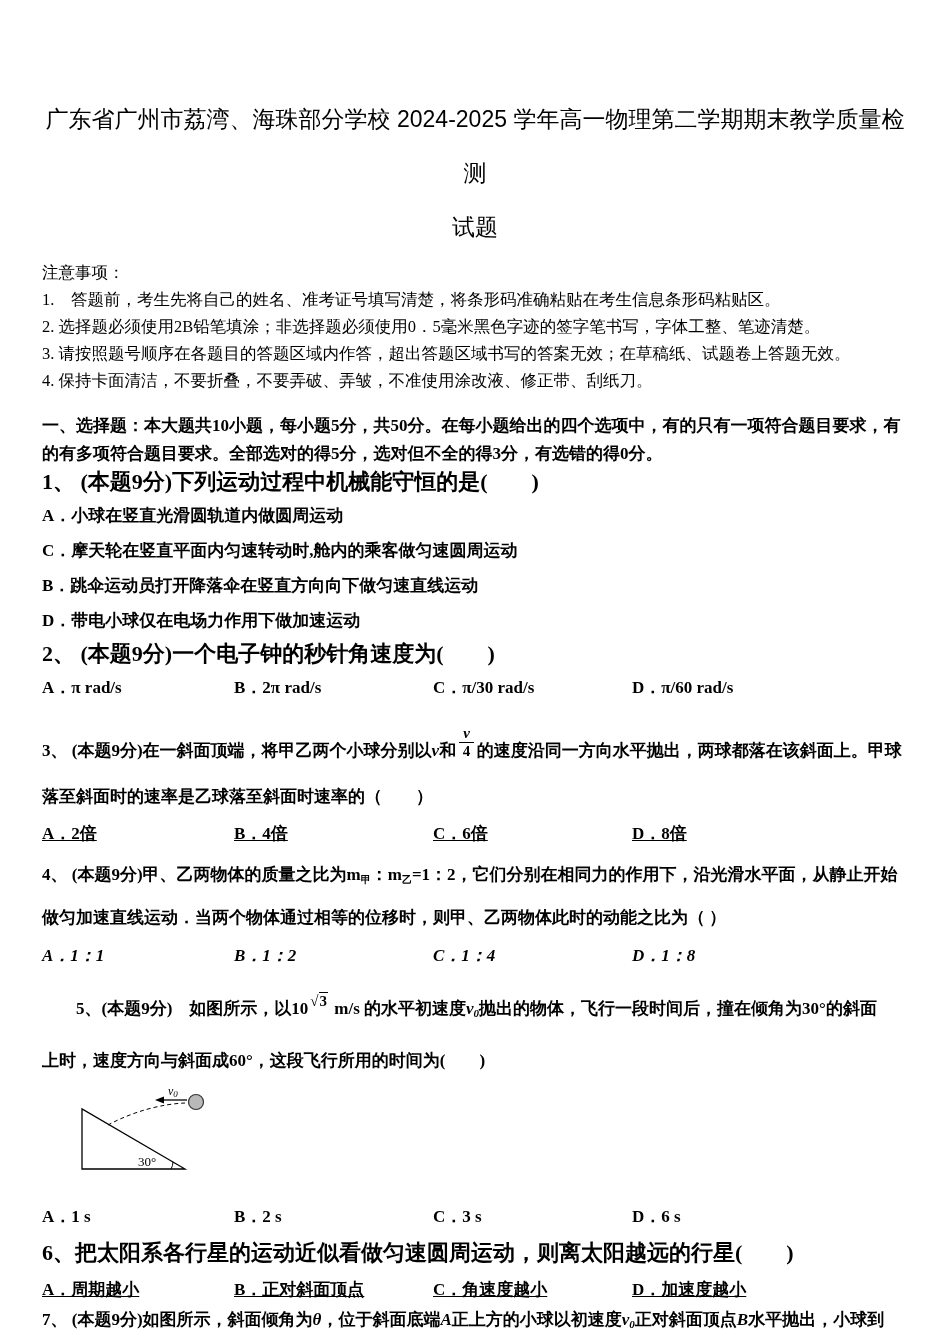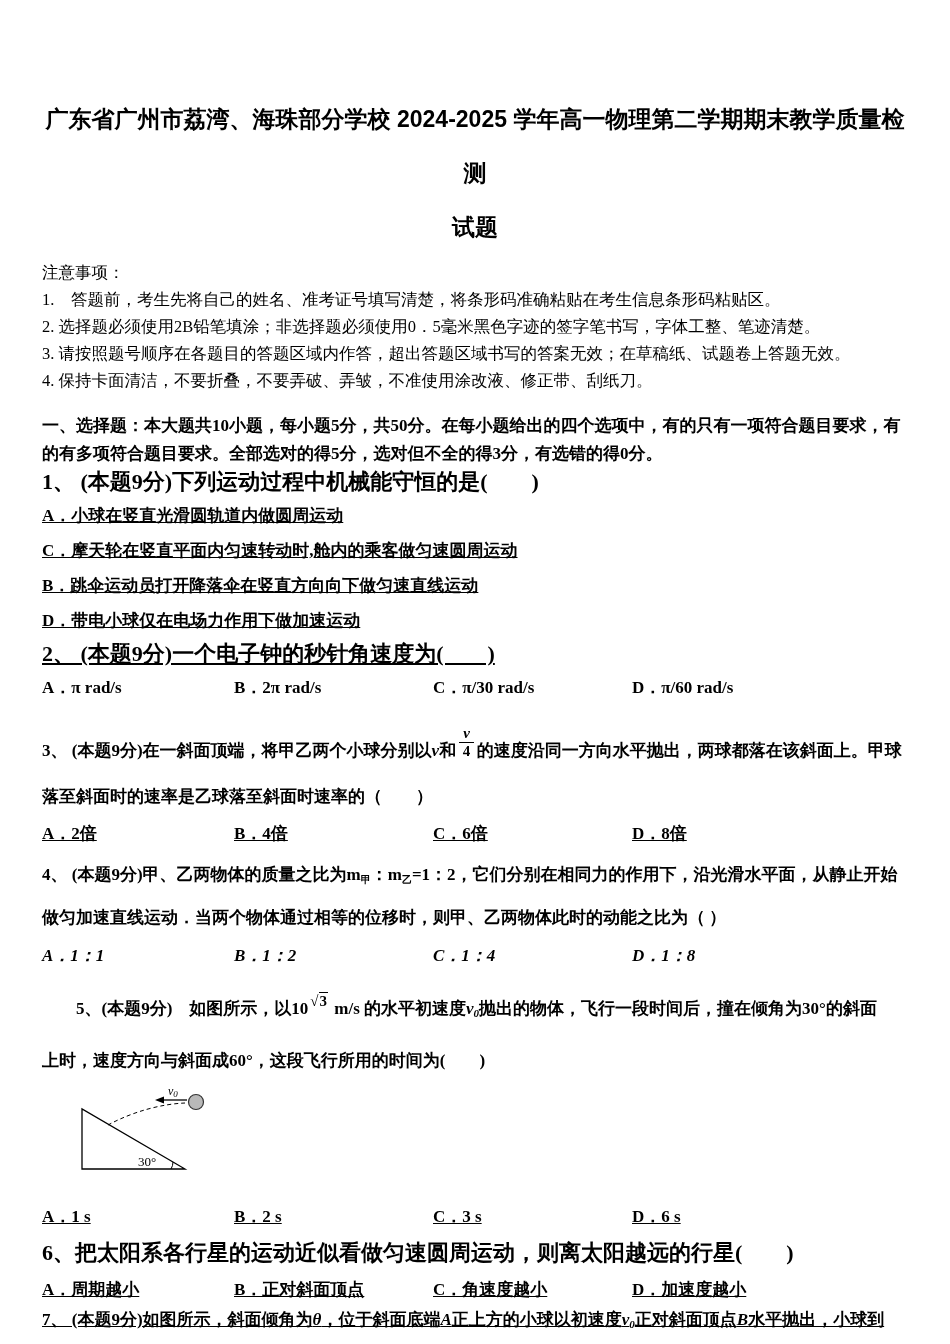--- a/index.html
+++ b/index.html
@@ -1,39 +1,39 @@
 <!DOCTYPE html>
 <html><head>
 <meta charset="utf-8">
 <style>
   html,body{margin:0;padding:0;background:#fff;}
   body{width:950px;height:1344px;color:#000;font-family:"Liberation Serif",serif;}
   .page{box-sizing:border-box;width:950px;height:1344px;padding:0 42px;overflow:hidden;}
   .title{padding-top:92px;text-align:center;font-family:"Liberation Sans",sans-serif;
-         font-weight:bold;font-size:23px;line-height:54px;}
+         font-weight:normal;font-size:23px;line-height:54px;}
   .notice-h{margin-top:6px;font-size:16.5px;line-height:26px;}
   .notice-item{font-size:16.5px;line-height:27px;}
   .section-intro{margin-top:18px;font-weight:600;font-size:17px;line-height:28px;}
   .q{font-weight:600;font-size:22px;line-height:28px;}
   .qline{font-weight:600;font-size:17px;line-height:28px;}
   .opt-line{font-weight:600;font-size:17px;line-height:35px;}
   .opt-row{display:flex;font-weight:600;font-size:17px;line-height:28px;gap:29px;}
   .opt-row .c1{width:163px;}
   .opt-row .c2{width:170px;}
   .opt-row .c3{width:170px;}
   .opt-row .c4{flex:1;}
   .var{font-style:italic;}
   .sub{font-size:11px;vertical-align:-3px;}
   .subcjk{font-size:10px;vertical-align:-3px;}
   .frac{display:inline-block;text-align:center;line-height:1;margin:0 3px;}
   .frac .num{display:block;font-style:italic;padding:0 4px 1px 4px;border-bottom:1px solid #000;font-size:15px;}
   .frac .den{display:block;font-size:15px;padding-top:1px;}
   .sqrt{position:relative;top:-8px;font-size:15px;white-space:nowrap;margin:0 2px;}
   .sqrt .radicand{border-top:1px solid #000;padding:0 1px;}
-  .mt2{margin-top:2px;text-decoration:underline;}.mt6{margin-top:6px;}.mt8{margin-top:8px;}.mt9{margin-top:9px;text-decoration:underline;}.mt18{margin-top:18px;}.mt20{margin-top:20px;}.mt24{margin-top:24px;}
+  .mt2{margin-top:2px;}.mt6{margin-top:6px;}.mt8{margin-top:8px;}.mt9{margin-top:9px;text-decoration:underline;}.mt18{margin-top:18px;}.mt20{margin-top:20px;}.mt24{margin-top:24px;}
   .q5-indent{padding-left:34px;}
   .figure-wrap{margin:12px 0 0 10px;}
   svg text{font-family:"Liberation Serif",serif;}
 </style>
 </head>
 <body>
 
 <div class="page">
 
   <div class="title">

